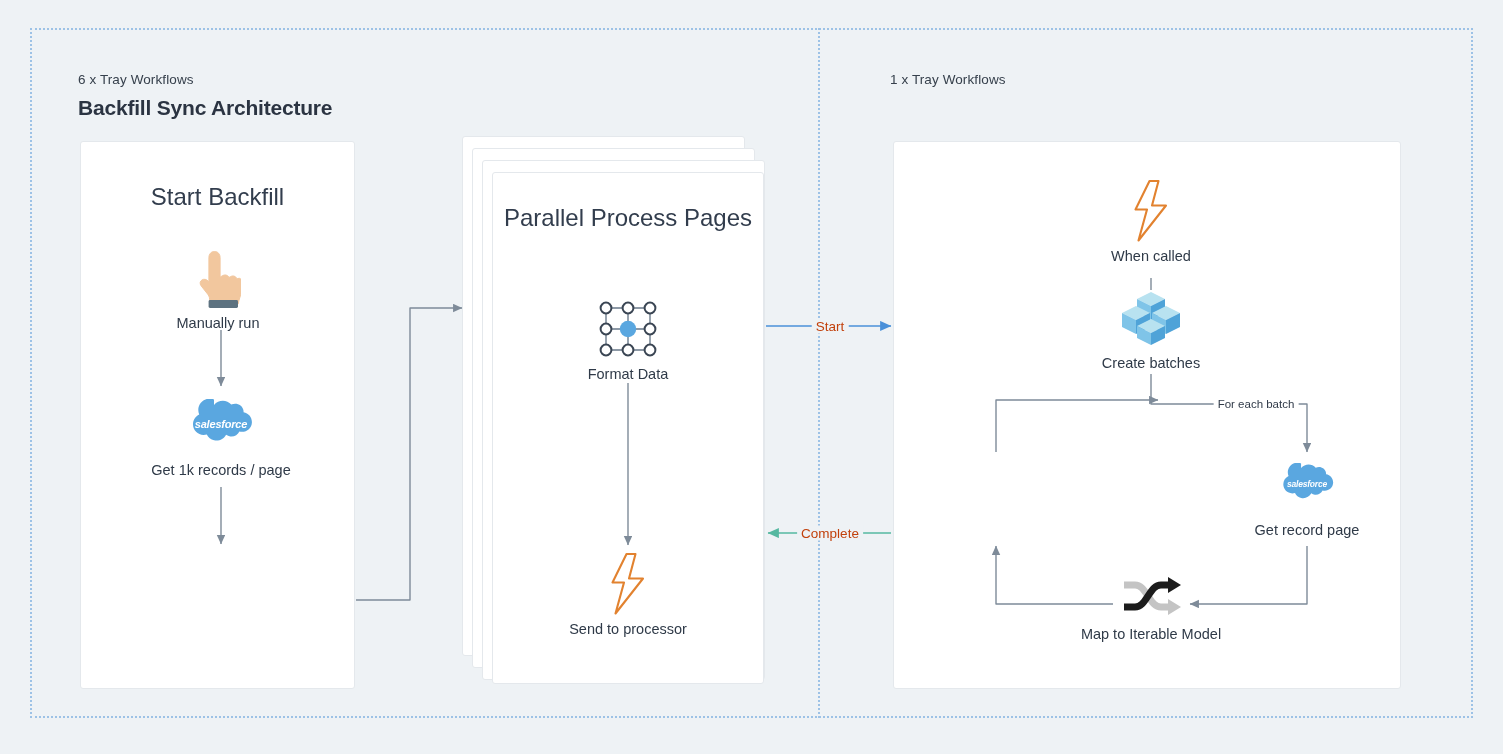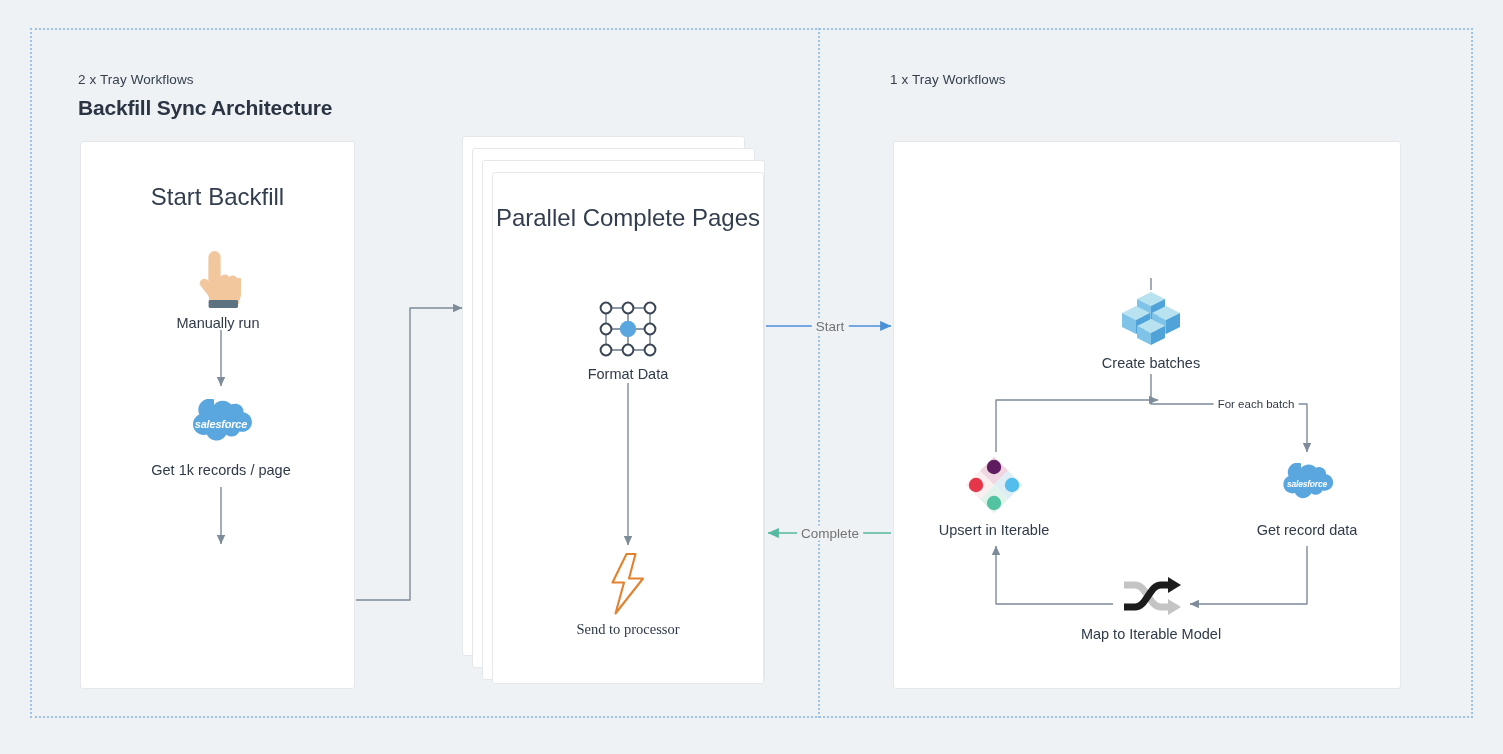--- a/index.html
+++ b/index.html
@@ -97,21 +97,21 @@
     position: absolute;
     left: 0; top: 0;
     width: 1503px; height: 754px;
     pointer-events: none;
   }
 
   
   .lane-label {
     position: absolute;
     font-size: 13.5px;
-    color: #737373;
+    color: #c2410c;
     background: #eef2f5;
     padding: 0 4px;
     white-space: nowrap;
     transform: translate(-50%, -50%);
   }
   .wire-label {
     position: absolute;
     font-size: 11.5px;
     color: #313b49;
     background: #ffffff;
@@ -137,21 +137,21 @@
   .sf-text.small { font-size: 8.5px; }
 </style>
 </head>
 <body>
 
 <div id="canvas">
 
   <div class="outer-frame"></div>
   <div class="vert-divider"></div>
 
-  <div class="section-eyebrow" style="left:78px; top:72px;">2 x Tray Workflows</div>
+  <div class="section-eyebrow" style="left:78px; top:72px;">6 x Tray Workflows</div>
   <div class="section-title" style="left:78px; top:96px;">Backfill Sync Architecture</div>
 
   <div class="section-eyebrow" style="left:890px; top:72px;text-align:center;">1 x Tray Workflows</div>
 
   <div class="card" style="left:80px; top:141px; width:275px; height:548px;">
     <div class="card-title" style="top:40px;">Start Backfill</div>
   </div>
 
   <div class="node" style="left:218px; top:245px;">
     <div class="node-icon">
@@ -173,21 +173,21 @@
       </div>
     </div>
     <div class="node-label">Get 1k records / page</div>
   </div>
 
 
   <div class="card-ghost" style="left:462px; top:136px; width:283px; height:520px;"></div>
   <div class="card-ghost" style="left:472px; top:148px; width:283px; height:520px;"></div>
   <div class="card-ghost" style="left:482px; top:160px; width:283px; height:520px;"></div>
   <div class="card" style="left:492px; top:172px; width:272px; height:512px;">
-    <div class="card-title" style="top:30px;">Parallel Complete Pages</div>
+    <div class="card-title" style="top:30px;">Parallel Process Pages</div>
   </div>
 
   <div class="node" style="left:628px; top:296px;">
     <div class="node-icon">
       <svg width="70" height="66" viewBox="0 0 70 66">
         <g stroke="#8d99a6" stroke-width="1.8" fill="none">
           <line x1="13" y1="12" x2="57" y2="12"></line>
           <line x1="13" y1="33" x2="57" y2="33"></line>
           <line x1="13" y1="54" x2="57" y2="54"></line>
           <line x1="13" y1="12" x2="13" y2="54"></line>
@@ -203,31 +203,39 @@
           <circle cx="13" cy="54" r="5.4"></circle>
             <circle cx="35" cy="54" r="5.4"></circle>
             <circle cx="57" cy="54" r="5.4"></circle>
         </g>
         <circle cx="35" cy="33" r="8.2" fill="#5aa7e0"></circle>
       </svg>
     </div>
     <div class="node-label">Format Data</div>
   </div>
 
-  <div class="node" style="left:628px; top:551px;font-family:Liberation Serif, serif;">
+  <div class="node" style="left:628px; top:551px;">
     <div class="node-icon">
       <svg width="52" height="66" viewBox="0 0 52 66">
         <path d="M24.5 3 L10.5 31.5 L22.0 31.5 L13.5 62.5 L41.0 27.5 L27.0 27.5 L33.5 3 Z" fill="none" stroke="#e2822f" stroke-width="2.1" stroke-linejoin="round"></path>
       </svg>
     </div>
     <div class="node-label">Send to processor</div>
   </div>
 
   <div class="card" style="left:893px; top:141px; width:508px; height:548px;"></div>
 
+  <div class="node" style="left:1151px; top:178px;">
+    <div class="node-icon">
+      <svg width="52" height="66" viewBox="0 0 52 66">
+        <path d="M24.5 3 L10.5 31.5 L22.0 31.5 L13.5 62.5 L41.0 27.5 L27.0 27.5 L33.5 3 Z" fill="none" stroke="#e2822f" stroke-width="2.1" stroke-linejoin="round"></path>
+      </svg>
+    </div>
+    <div class="node-label">When called</div>
+  </div>
 
   <div class="node" style="left:1151px; top:285px;">
     <div class="node-icon">
       <svg width="68" height="60" viewBox="0 0 68 60">
 
         <g>
           <polygon points="34,4 48,11 34,18 20,11" fill="#b8e2f0"></polygon>
           <polygon points="20,11 34,18 34,32 20,25" fill="#7fc4e8"></polygon>
           <polygon points="48,11 48,25 34,32 34,18" fill="#4fa3d8"></polygon>
         </g>
@@ -256,52 +264,35 @@
 
   <div class="node" style="left:1307px; top:452px;">
     <div class="node-icon">
       <div class="sf-wrap" style="width:58px;height:44px;">
         <svg width="58" height="44" viewBox="0 0 68 52">
           <path d="M27 6 c4.5 -5.5 12.8 -5.6 17.3 -0.4 2.9 -1.5 6.6 -1.2 9.2 0.9 2.1 1.7 3.2 4.2 3.1 6.7 4.9 0.8 8.5 5.1 8.3 10.2 -0.2 5.4 -4.8 9.6 -10.2 9.4 -0.8 0 -1.6 -0.1 -2.3 -0.3 -1.6 3.4 -5.2 5.5 -9.1 5.0 -1.6 -0.2 -3.0 -0.8 -4.2 -1.7 -2.3 4.3 -7.2 6.6 -12.0 5.5 -3.3 -0.8 -6.0 -3.0 -7.3 -5.9 -1.0 0.3 -2.1 0.5 -3.2 0.5 -5.9 0 -10.6 -4.8 -10.6 -10.7 0 -4.2 2.5 -8.0 6.2 -9.7 -0.6 -1.4 -0.9 -2.9 -0.9 -4.5 0 -6.3 5.1 -11.4 11.4 -11.4 1.6 0 3.1 0.3 4.3 0.9 z" fill="#5aa7e0"></path>
         </svg>
         <div class="sf-text small">salesforce</div>
       </div>
     </div>
-    <div class="node-label">Get record data</div>
+    <div class="node-label">Get record page</div>
   </div>
 
   <div class="node" style="left:1151px; top:570px;">
     <div class="node-icon" style="height:52px;">
       <svg width="66" height="48" viewBox="0 0 66 48">
         <path d="M6 13 h11 c6 0 9 5 13 11 4 6 7 11 13 11 h10" fill="none" stroke="#c4c4c4" stroke-width="7" stroke-linecap="butt"></path>
         <polygon points="50,27 50,43 63,35" fill="#c4c4c4"></polygon>
         <path d="M6 35 h11 c6 0 9 -5 13 -11 4 -6 7 -11 13 -11 h10" fill="none" stroke="#1c1c1c" stroke-width="7" stroke-linecap="butt"></path>
         <polygon points="50,5 50,21 63,13" fill="#1c1c1c"></polygon>
       </svg>
     </div>
     <div class="node-label">Map to Iterable Model</div>
   </div>
 
-  <div class="node" style="left:994px; top:452px;">
-    <div class="node-icon">
-      <svg width="62" height="62" viewBox="0 0 62 62">
-        <g transform="translate(31,31) rotate(45) translate(-31,-31)">
-          <rect x="11" y="11" width="20" height="20" fill="#f0d6e0"></rect>
-          <rect x="31" y="11" width="20" height="20" fill="#ddeef7"></rect>
-          <rect x="11" y="31" width="20" height="20" fill="#fbeeee"></rect>
-          <rect x="31" y="31" width="20" height="20" fill="#e2f3ec"></rect>
-        </g>
-        <circle cx="31" cy="13" r="7.2" fill="#5f1d60"></circle>
-        <circle cx="13" cy="31" r="7.2" fill="#e6374a"></circle>
-        <circle cx="49" cy="31" r="7.2" fill="#55bdec"></circle>
-        <circle cx="31" cy="49" r="7.2" fill="#52c3a0"></circle>
-      </svg>
-    </div>
-    <div class="node-label">Upsert in Iterable</div>
-  </div>
 
   <svg class="wires">
     <defs>
       <marker id="ah-gray" markerWidth="8" markerHeight="8" refX="6.4" refY="3" orient="auto">
         <path d="M0 0 L6.6 3 L0 6 z" fill="#7e8b99"></path>
       </marker>
       <marker id="ah-blue" markerWidth="8" markerHeight="8" refX="6.4" refY="3" orient="auto">
         <path d="M0 0 L6.6 3 L0 6 z" fill="#4a90d9"></path>
       </marker>
       <marker id="ah-teal" markerWidth="8" markerHeight="8" refX="6.4" refY="3" orient="auto">

